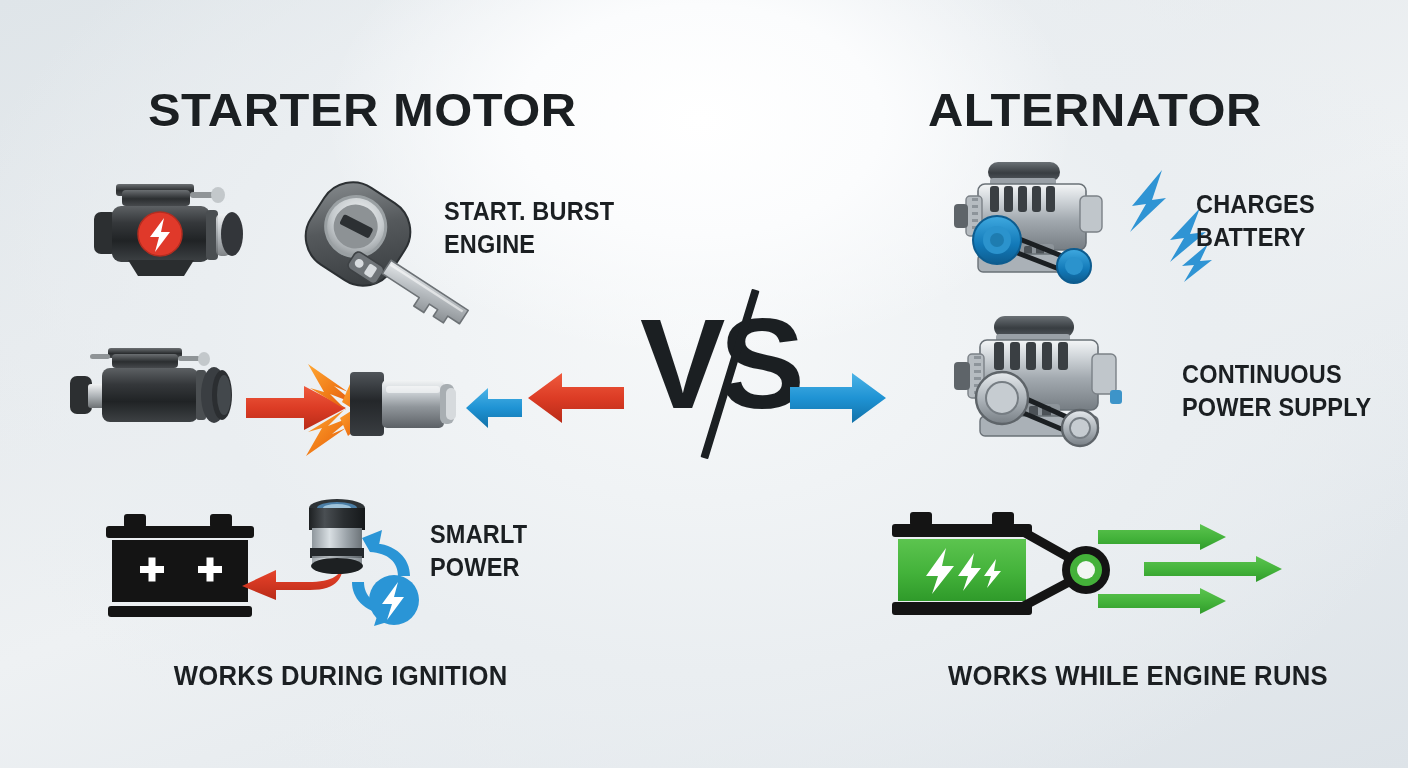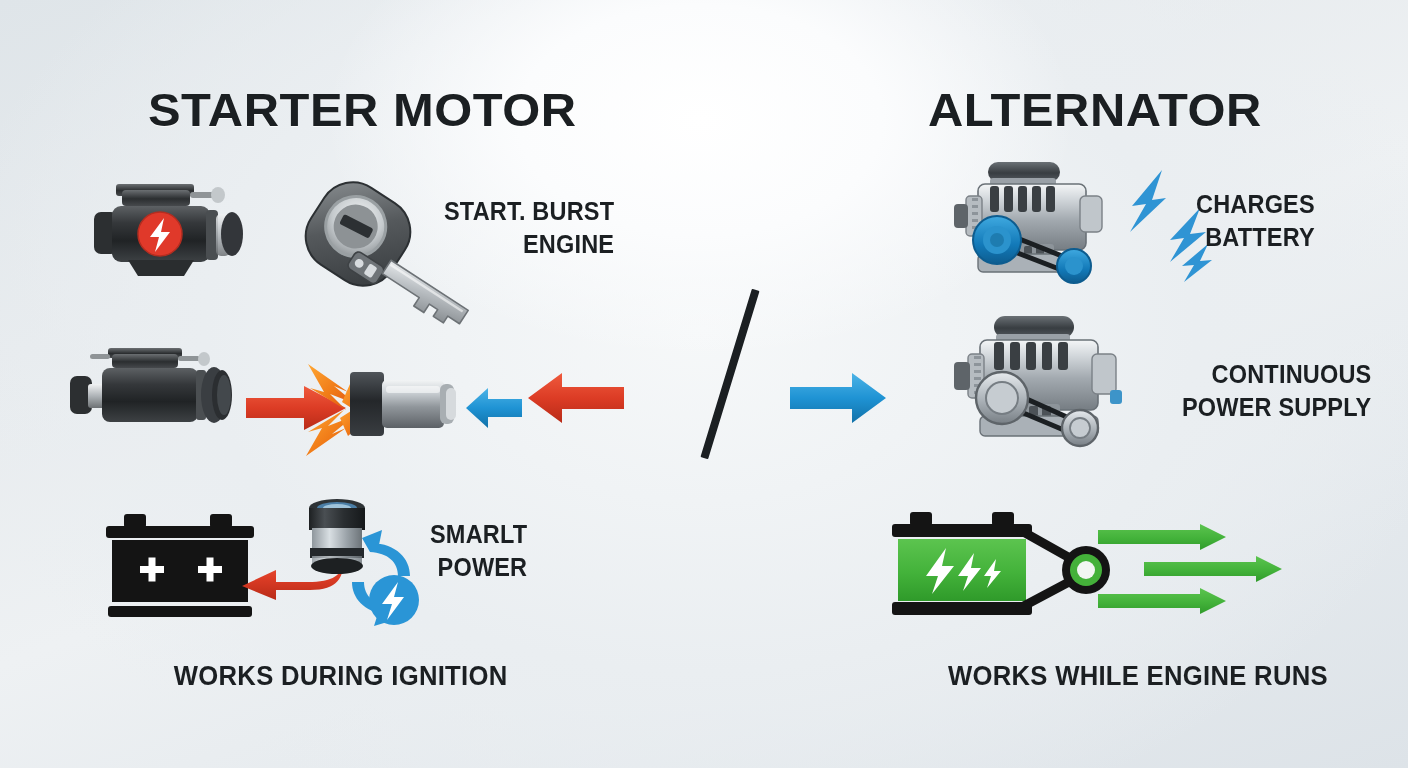--- a/index.html
+++ b/index.html
@@ -9,21 +9,20 @@
     font-family:"Liberation Sans", sans-serif;
     background:#e3e8ec;
   }
   #stage{
     position:relative;width:1408px;height:768px;
     background:
       radial-gradient(ellipse 520px 330px at 700px 120px, #ffffff 0%, #fbfcfd 35%, rgba(251,252,253,0) 72%),
       radial-gradient(ellipse 900px 620px at 700px 330px, #f6f8f9 0%, #eaeef1 55%, rgba(234,238,241,0) 85%),
       linear-gradient(160deg, #dfe5e9 0%, #e7ebee 28%, #eef1f3 52%, #e4e9ed 78%, #dde3e8 100%);
     overflow:hidden;
-    text-align:right;
   }
   
   .title{
     position:absolute;top:82px;
     font-size:47px;font-weight:bold;letter-spacing:0.5px;
     color:#1b1f22;white-space:nowrap;
     text-shadow:0 1px 0 rgba(255,255,255,.7);
     font-family:"Liberation Sans", sans-serif;
     transform:scaleX(1.04);transform-origin:left center;
   }
@@ -283,20 +282,21 @@
       <path d="M64 54 L48 76 L58 76 L53 92 L70 69 L60 69 Z" fill="#ffffff"></path>
     </svg>
   </div>
 
   <div class="label" style="left:430px;top:518px;">SMARLT
 POWER</div>
 
   <div class="caption" id="caption-left">WORKS DURING IGNITION</div>
 
   <div id="vs-wrap">
+    <div id="vs-text">VS</div>
     <div id="vs-slash"></div>
   </div>
 
   <div class="icon" style="left:528px;top:373px;width:96px;height:50px;">
     <svg width="96" height="50" viewBox="0 0 96 50">
       <path d="M96 14 L34 14 L34 0 L0 25 L34 50 L34 36 L96 36 Z" fill="url(#redG)"></path>
     </svg>
   </div>
   <div class="icon" style="left:790px;top:373px;width:96px;height:50px;">
     <svg width="96" height="50" viewBox="0 0 96 50">

